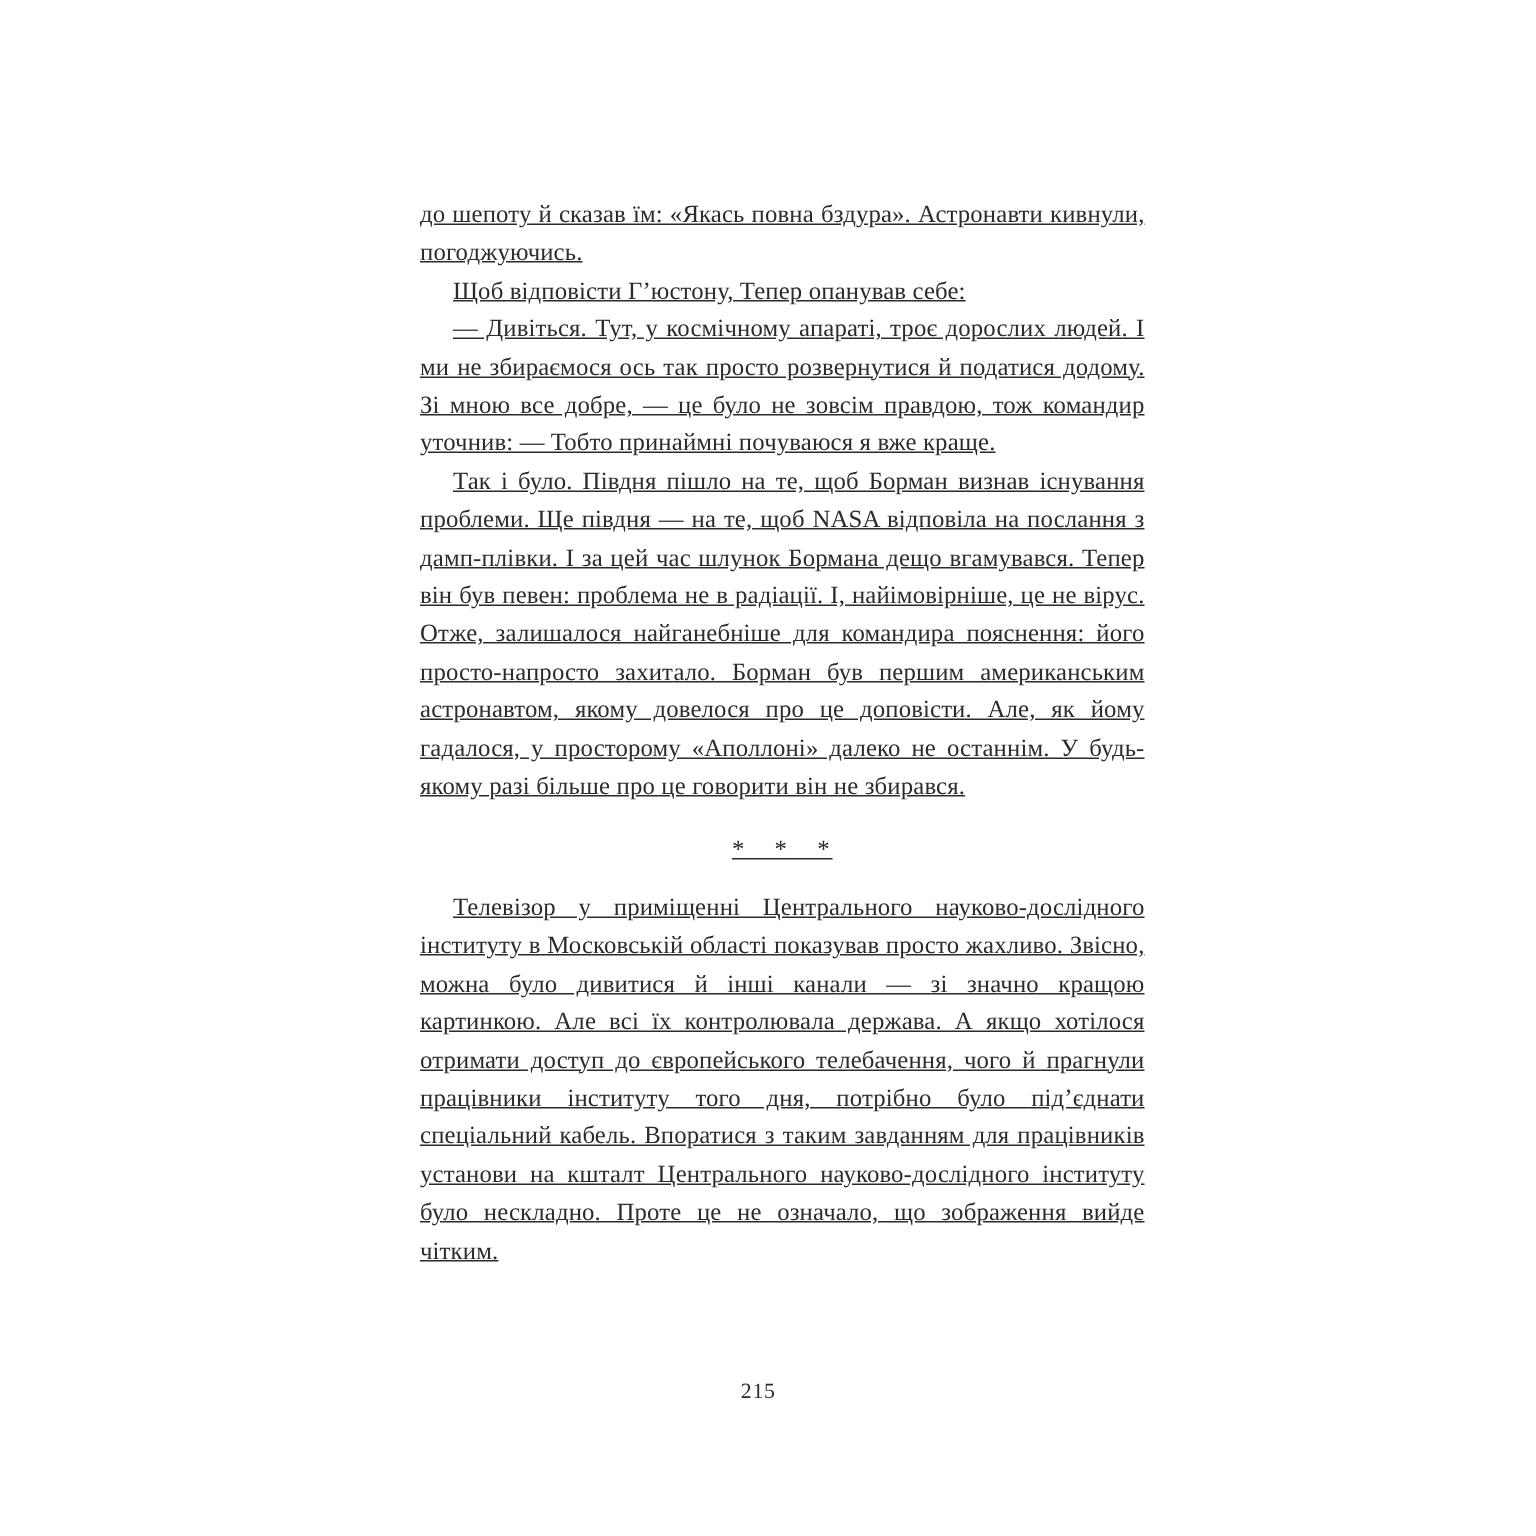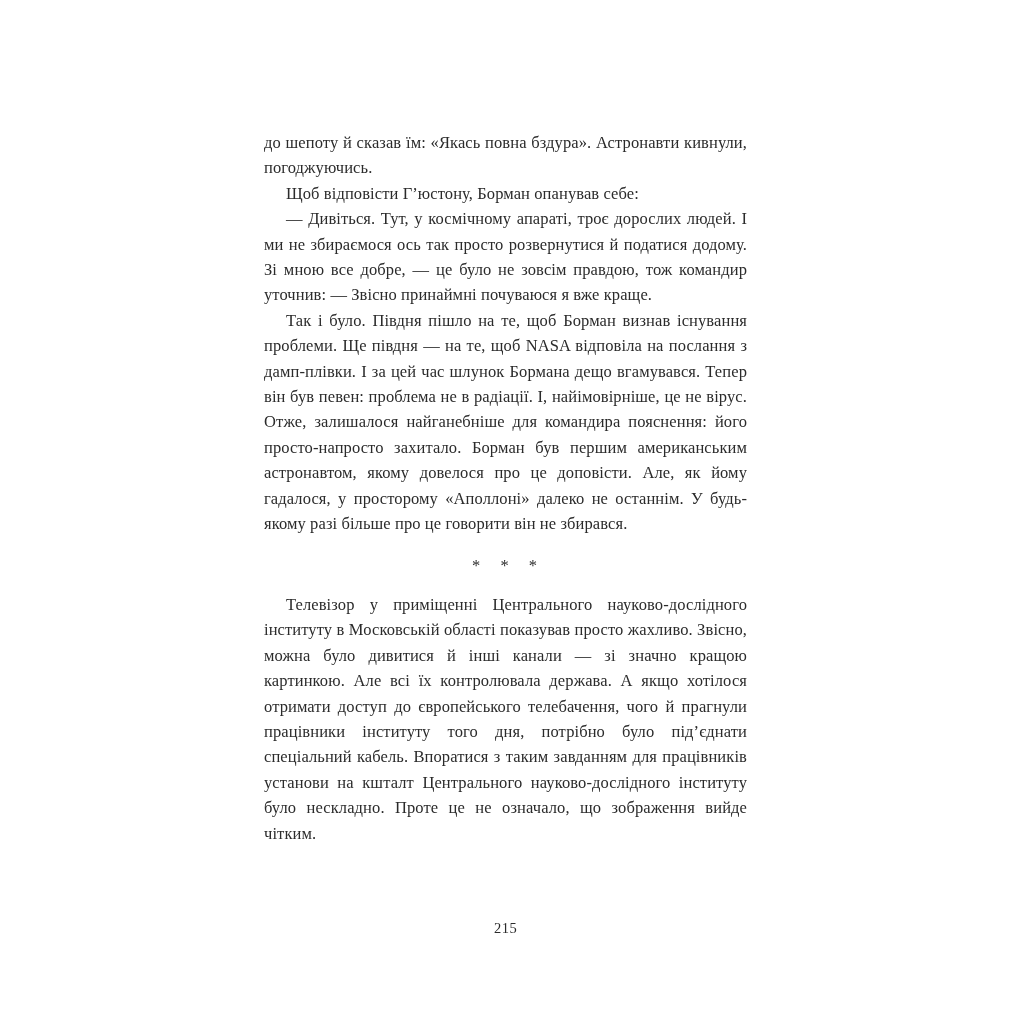--- a/index.html
+++ b/index.html
@@ -11,28 +11,29 @@
       position: relative;
       width: 1024px;
       height: 1024px;
       background: #ffffff;
       overflow: hidden;
       font-family: "Liberation Serif", "DejaVu Serif", serif;
       color: #2b2b2b;
     }
     .text-block {
       position: absolute;
-      left: 264px;
+      left: 280px;
       top: 130px;
       width: 483px;
       font-size: 16.5px;
       line-height: 25.4px;
       text-align: justify;
       letter-spacing: 0.1px;
       hyphens: auto;
+      text-decoration: underline;
       -webkit-hyphens: auto;
     }
     .para {
       margin: 0;
       padding: 0;
     }
     .para.indent {
       text-indent: 22px;
     }
     .separator {
@@ -52,20 +53,20 @@
       letter-spacing: 0.5px;
       color: #2b2b2b;
     }
   </style>
 </head>
 <body>
 
 <div class="book-page">
   <div class="text-block">
       <p class="para">до шепоту й сказав їм: «Якась повна бздура». Астронавти кивнули, погоджуючись.</p>
-      <p class="para indent">Щоб відповісти Г’юстону, Борман опанував себе:</p>
-      <p class="para indent">— Дивіться. Тут, у космічному апараті, троє дорослих людей. І ми не збираємося ось так просто розвернутися й податися додому. Зі мною все добре, — це було не зовсім правдою, тож командир уточнив: — Звісно принаймні почуваюся я вже краще.</p>
+      <p class="para indent">Щоб відповісти Г’юстону, Тепер опанував себе:</p>
+      <p class="para indent">— Дивіться. Тут, у космічному апараті, троє дорослих людей. І ми не збираємося ось так просто розвернутися й податися додому. Зі мною все добре, — це було не зовсім правдою, тож командир уточнив: — Тобто принаймні почуваюся я вже краще.</p>
       <p class="para indent">Так і було. Півдня пішло на те, щоб Борман визнав існування проблеми. Ще півдня — на те, щоб NASA відповіла на послання з дамп-плівки. І за цей час шлунок Бормана дещо вгамувався. Тепер він був певен: проблема не в радіації. І, найімовірніше, це не вірус. Отже, залишалося найганебніше для командира пояснення: його просто-напросто захитало. Борман був першим американським астронавтом, якому довелося про це доповісти. Але, як йому гадалося, у просторому «Аполлоні» далеко не останнім. У будь-якому разі більше про це говорити він не збирався.</p>
       <p class="separator">* * *</p>
       <p class="para indent">Телевізор у приміщенні Центрального науково-дослідного інституту в Московській області показував просто жахливо. Звісно, можна було дивитися й інші канали — зі значно кращою картинкою. Але всі їх контролювала держава. А якщо хотілося отримати доступ до європейського телебачення, чого й прагнули працівники інституту того дня, потрібно було під’єднати спеціальний кабель. Впоратися з таким завданням для працівників установи на кшталт Центрального науково-дослідного інституту було нескладно. Проте це не означало, що зображення вийде чітким.</p>
     </div>
   <div class="page-number">215</div>
 </div>
 
 </body></html>

